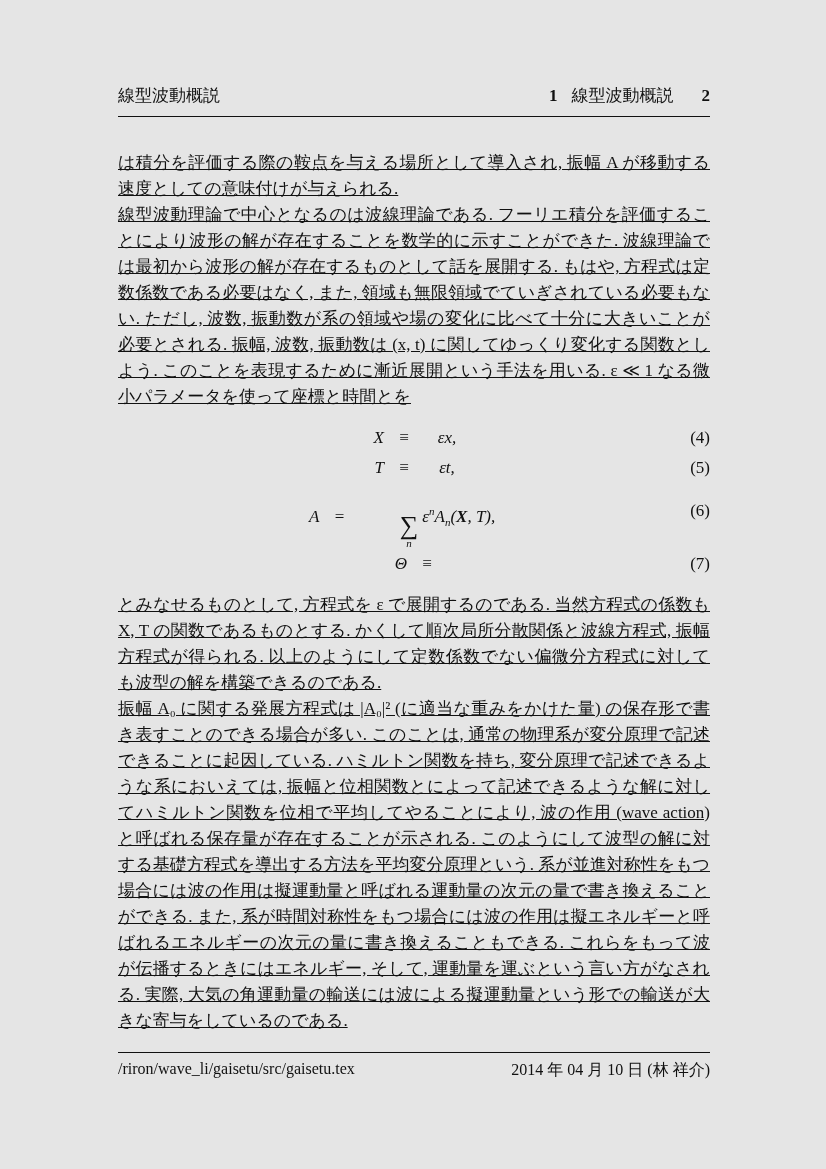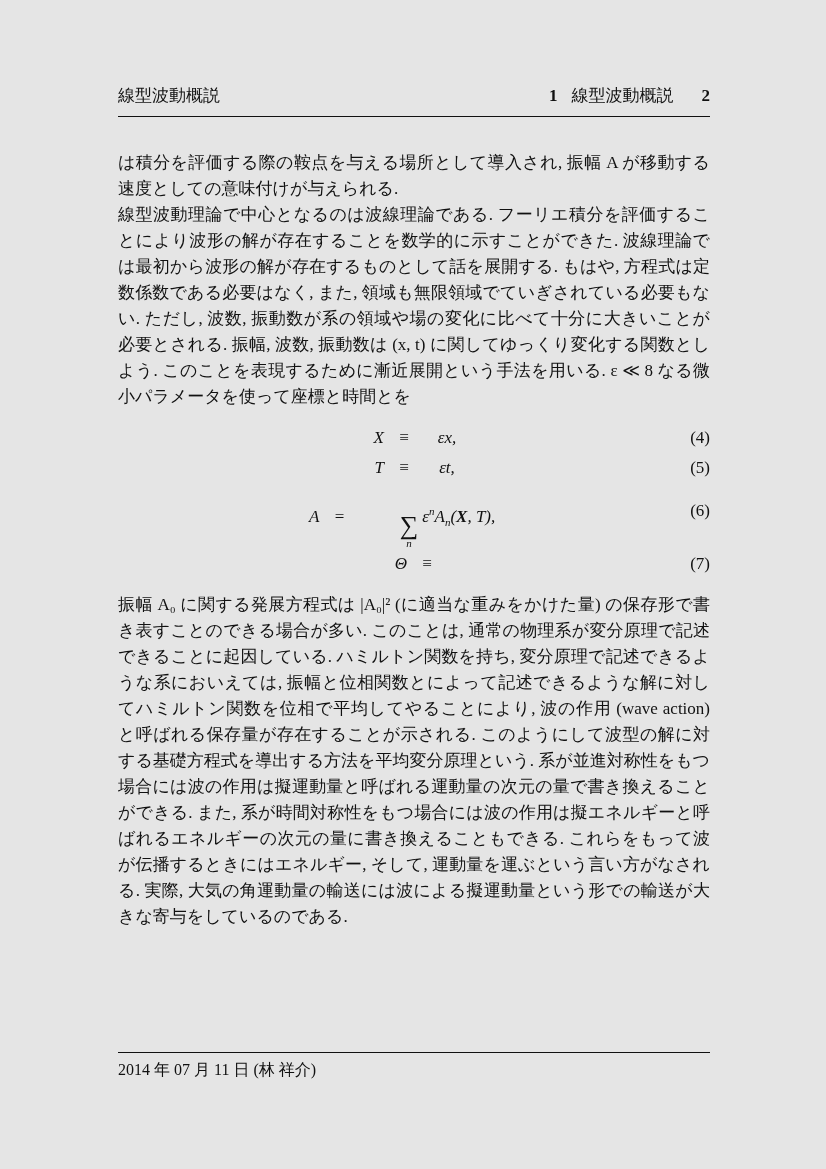--- a/index.html
+++ b/index.html
@@ -28,21 +28,21 @@
   }
   .header-right { display: flex; align-items: baseline; }
   .section-num { font-weight: bold; margin-right: 14px; }
   .page-num { font-weight: bold; margin-left: 28px; }
   .doc-body {
     margin-top: 33px;
     font-size: 17px;
     line-height: 26px;
     text-align: justify;
   }
-  .doc-body p { margin: 0; }
+  .doc-body p { margin: 0; text-decoration: underline; }
   .eq-block { margin: 13px 0; }
   .eq-line {
     position: relative;
     display: flex;
     justify-content: center;
     align-items: baseline;
     line-height: 30px;
   }
   .eq-lhs { display: inline-block; min-width: 26px; text-align: right; font-style: italic; }
   .eq-rel { display: inline-block; width: 40px; text-align: center; }
@@ -90,21 +90,21 @@
       <span class="header-right">
         <span class="section-num">1</span>
         <span>線型波動概説</span>
         <span class="page-num">2</span>
       </span>
     </div>
 
     <div class="doc-body">
 
       <p>は積分を評価する際の鞍点を与える場所として導入され, 振幅 A が移動する速度としての意味付けが与えられる.</p>
-      <p>線型波動理論で中心となるのは波線理論である. フーリエ積分を評価することにより波形の解が存在することを数学的に示すことができた. 波線理論では最初から波形の解が存在するものとして話を展開する. もはや, 方程式は定数係数である必要はなく, また, 領域も無限領域でていぎされている必要もない. ただし, 波数, 振動数が系の領域や場の変化に比べて十分に大きいことが必要とされる. 振幅, 波数, 振動数は (x, t) に関してゆっくり変化する関数としよう. このことを表現するために漸近展開という手法を用いる. ε ≪ 8 なる微小パラメータを使って座標と時間とを</p>
+      <p>線型波動理論で中心となるのは波線理論である. フーリエ積分を評価することにより波形の解が存在することを数学的に示すことができた. 波線理論では最初から波形の解が存在するものとして話を展開する. もはや, 方程式は定数係数である必要はなく, また, 領域も無限領域でていぎされている必要もない. ただし, 波数, 振動数が系の領域や場の変化に比べて十分に大きいことが必要とされる. 振幅, 波数, 振動数は (x, t) に関してゆっくり変化する関数としよう. このことを表現するために漸近展開という手法を用いる. ε ≪ 1 なる微小パラメータを使って座標と時間とを</p>
 
       <div class="eq-block">
         <div class="eq-line">
           <span class="eq-lhs">X</span>
           <span class="eq-rel">≡</span>
           <span class="eq-rhs">εx,</span>
           <span class="eq-num">(4)</span>
         </div>
         <div class="eq-line">
           <span class="eq-lhs">T</span>
@@ -125,22 +125,24 @@
               </span><span>ε</span><sup>n</sup><span>A</span><sub>n</sub><span>(</span><span class="vec">X</span><span>, T),</span></span>
           <span class="eq-num">(6)</span>
         </div>
         <div class="eq-line">
           <span class="eq-lhs">Θ</span>
           <span class="eq-rel">≡</span>
           <span class="eq-num">(7)</span>
         </div>
       </div>
 
+      <p>とみなせるものとして, 方程式を ε で展開するのである. 当然方程式の係数も X, T の関数であるものとする. かくして順次局所分散関係と波線方程式, 振幅方程式が得られる. 以上のようにして定数係数でない偏微分方程式に対しても波型の解を構築できるのである.</p>
       <p>振幅 A₀ に関する発展方程式は |A₀|² (に適当な重みをかけた量) の保存形で書き表すことのできる場合が多い. このことは, 通常の物理系が変分原理で記述できることに起因している. ハミルトン関数を持ち, 変分原理で記述できるような系においえては, 振幅と位相関数とによって記述できるような解に対してハミルトン関数を位相で平均してやることにより, 波の作用 (wave action) と呼ばれる保存量が存在することが示される. このようにして波型の解に対する基礎方程式を導出する方法を平均変分原理という. 系が並進対称性をもつ場合には波の作用は擬運動量と呼ばれる運動量の次元の量で書き換えることができる. また, 系が時間対称性をもつ場合には波の作用は擬エネルギーと呼ばれるエネルギーの次元の量に書き換えることもできる. これらをもって波が伝播するときにはエネルギー, そして, 運動量を運ぶという言い方がなされる. 実際, 大気の角運動量の輸送には波による擬運動量という形での輸送が大きな寄与をしているのである.</p>
 
     </div>
   </div>
 
   <div class="page-footer">
-    <span>2014 年 07 月 11 日 (林 祥介)</span>
+    <span>/riron/wave_li/gaisetu/src/gaisetu.tex</span>
+    <span>2014 年 04 月 10 日 (林 祥介)</span>
   </div>
 
 </div>
 
 </body></html>

